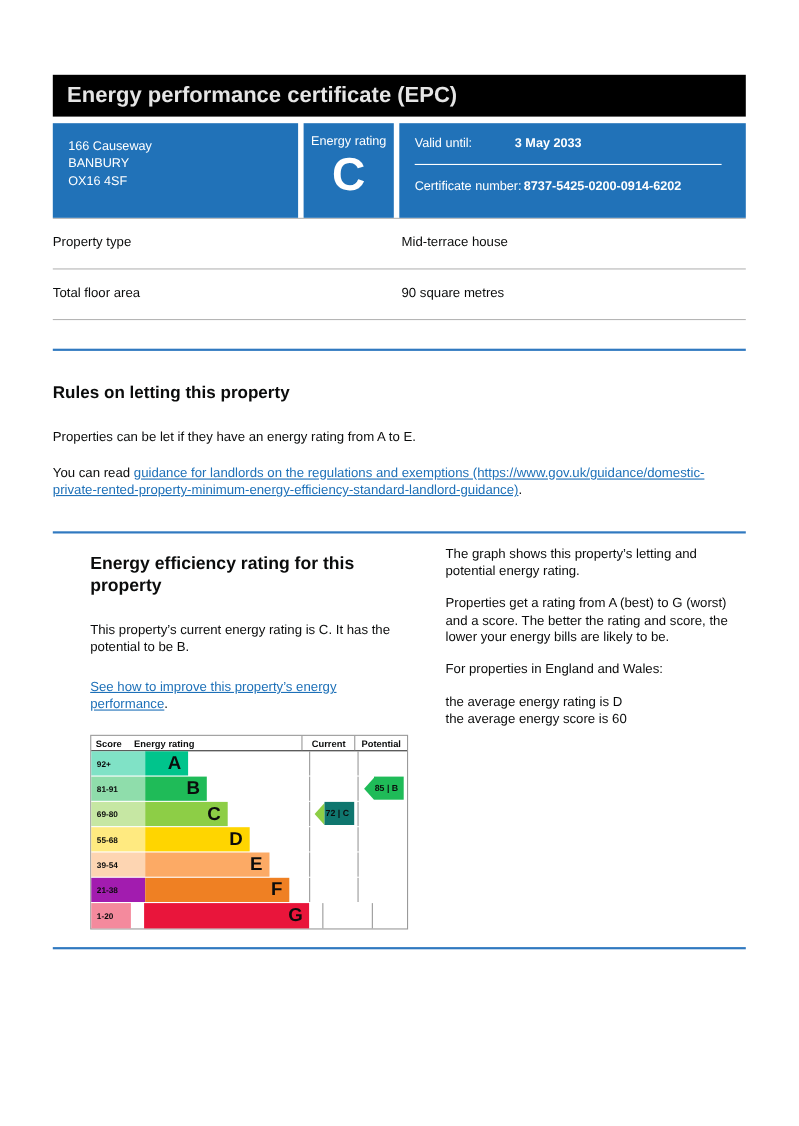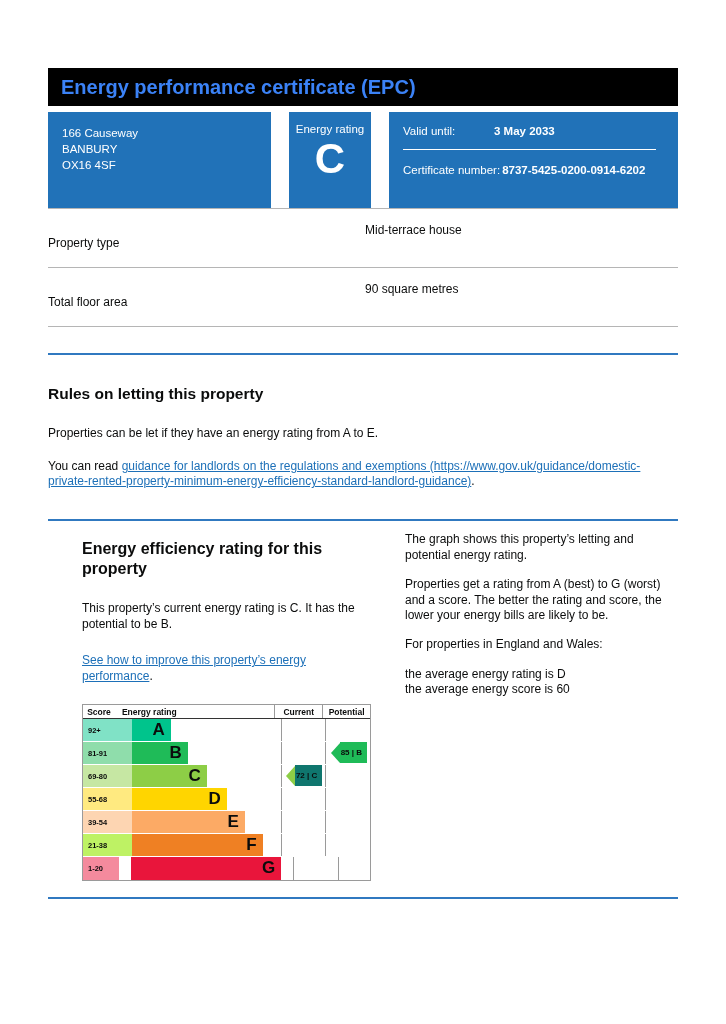--- a/index.html
+++ b/index.html
@@ -8,43 +8,43 @@
     width: 726px; height: 1024px;
     font-family: "Liberation Sans", sans-serif;
     color: #0b0c0c;
     position: relative;
     overflow: hidden;
   }
   .content { position: absolute; top: 68px; left: 48px; width: 630px; }
 
   
   .title-bar {
-    background: #000000; color: #3b82f6;
+    background: #000000; color: #e5e5e5;
     height: 38px; line-height: 38px;
     font-size: 20px; font-weight: bold;
     padding-left: 13px;
   }
 
   
-  .summary { display: flex; gap: 18px; margin-top: 6px; height: 96px; }
+  .summary { display: flex; gap: 5px; margin-top: 6px; height: 86px; }
   .summary .cell { background: #2172b8; color: #ffffff; }
   .addr-cell { width: 223px; padding: 13px 14px; font-size: 11.5px; line-height: 1.4; }
   .rating-cell { width: 82px; text-align: center; padding-top: 11px; }
   .rating-cell .rating-label { font-size: 11.5px; }
   .rating-cell .rating-letter { font-size: 42px; font-weight: bold; line-height: 1.1; margin-top: 1px; }
   .valid-cell { flex: 1; padding: 13px 22px 13px 14px; font-size: 11.5px; }
   .valid-row .vlabel { display: inline-block; width: 91px; }
   .valid-row .vdate { font-weight: bold; }
   .valid-cell hr { border: none; border-top: 1px solid #ffffff; margin: 12px 0 14px 0; }
   .cert-row .cnum { font-weight: bold; margin-left: 2px; }
 
   
   .details { margin-top: 0; }
   .detail-row { border-top: 1px solid #b5b5b5; padding: 14px 0 17px 0; font-size: 12px; display: flex; }
-  .detail-label { width: 317px; margin-top: 13px; }
+  .detail-label { width: 317px; }
   .details { border-bottom: 1px solid #b5b5b5; }
 
   .rule-blue { border: none; border-top: 2px solid #3079c0; }
   .rule-1 { margin-top: 26px; }
   .rule-2 { margin-top: 30px; }
   .rule-3 { margin-top: 16px; }
 
   h2.section-heading { font-size: 15.5px; font-weight: bold; margin-top: 29px; line-height: 1.25; }
   .body-text { font-size: 12px; line-height: 1.28; }
   a { color: #1d70b8; text-decoration: underline; }
@@ -185,21 +185,21 @@
             </div>
             <div class="epc-row">
               <div class="c-score" style="background: rgb(253, 213, 178);">39-54</div>
               <div class="c-bararea">
                 <div class="c-bar" style="background: rgb(252, 170, 101); width: 113px;">E</div>
               </div>
               <div class="c-current"></div>
               <div class="c-potential"></div>
             </div>
             <div class="epc-row">
-              <div class="c-score" style="background: #bef264;">21-38</div>
+              <div class="c-score" style="background: #a21caf;">21-38</div>
               <div class="c-bararea">
                 <div class="c-bar" style="background: rgb(239, 128, 35); width: 131px;">F</div>
               </div>
               <div class="c-current"></div>
               <div class="c-potential"></div>
             </div>
             <div class="epc-row">
               <div class="c-score" style="background: rgb(244, 138, 157);">1-20</div>
               <div class="c-bararea">
                 <div class="c-bar" style="background: rgb(233, 21, 59); width: 150px;">G</div>

